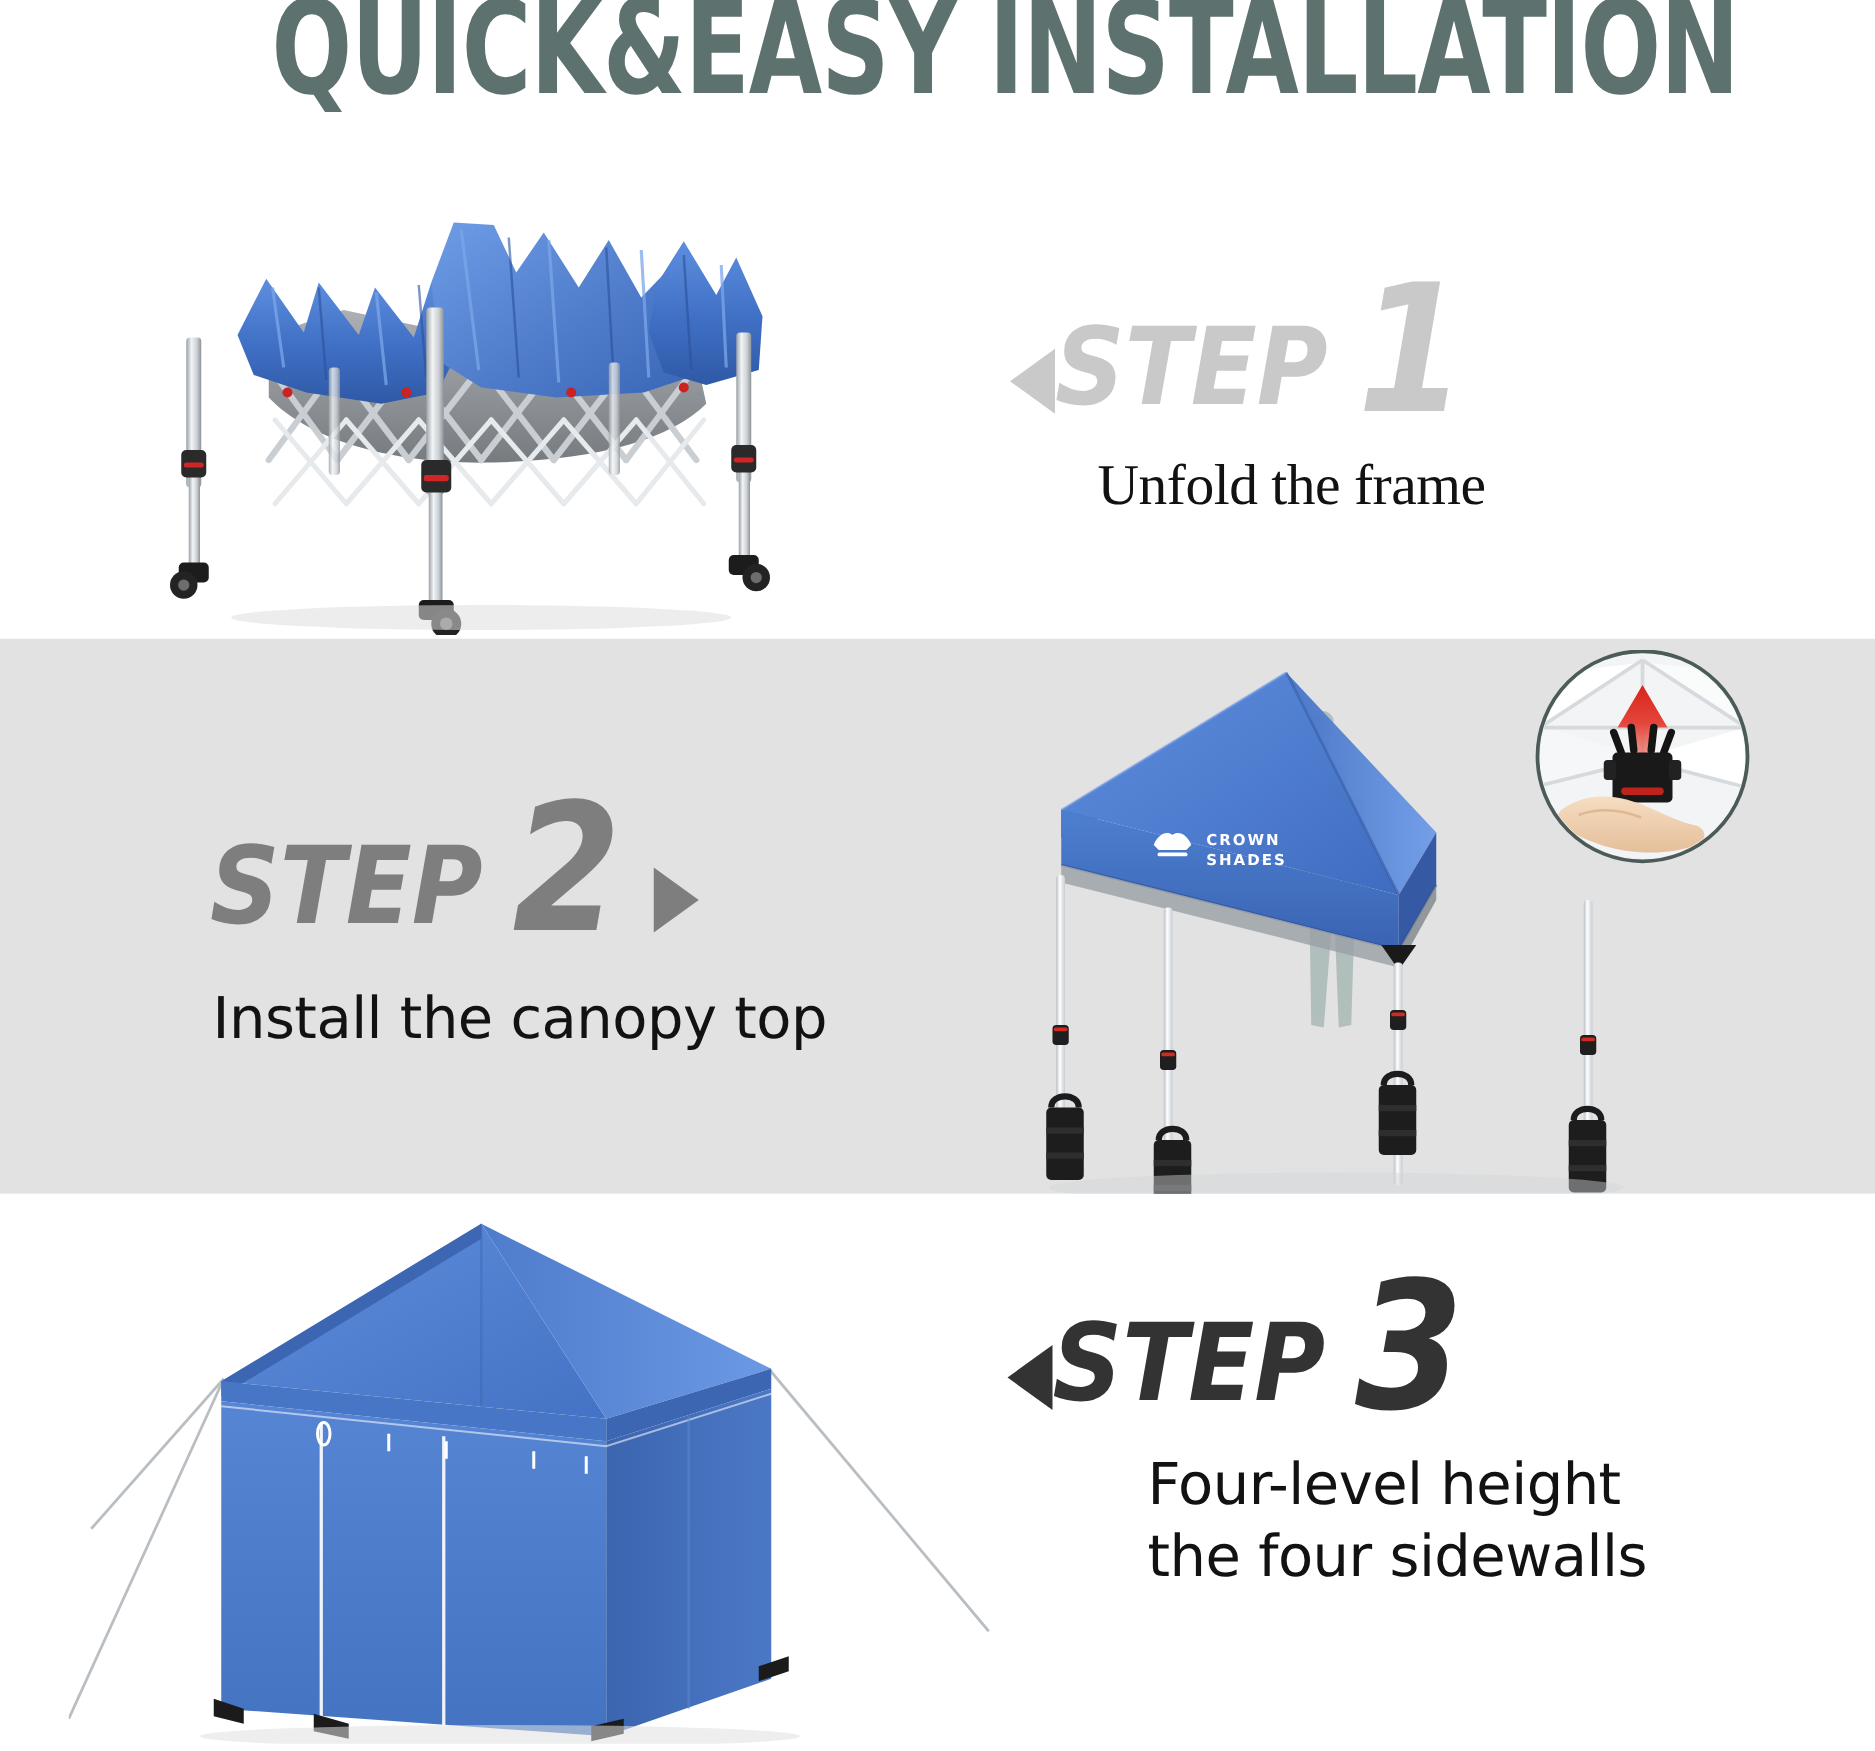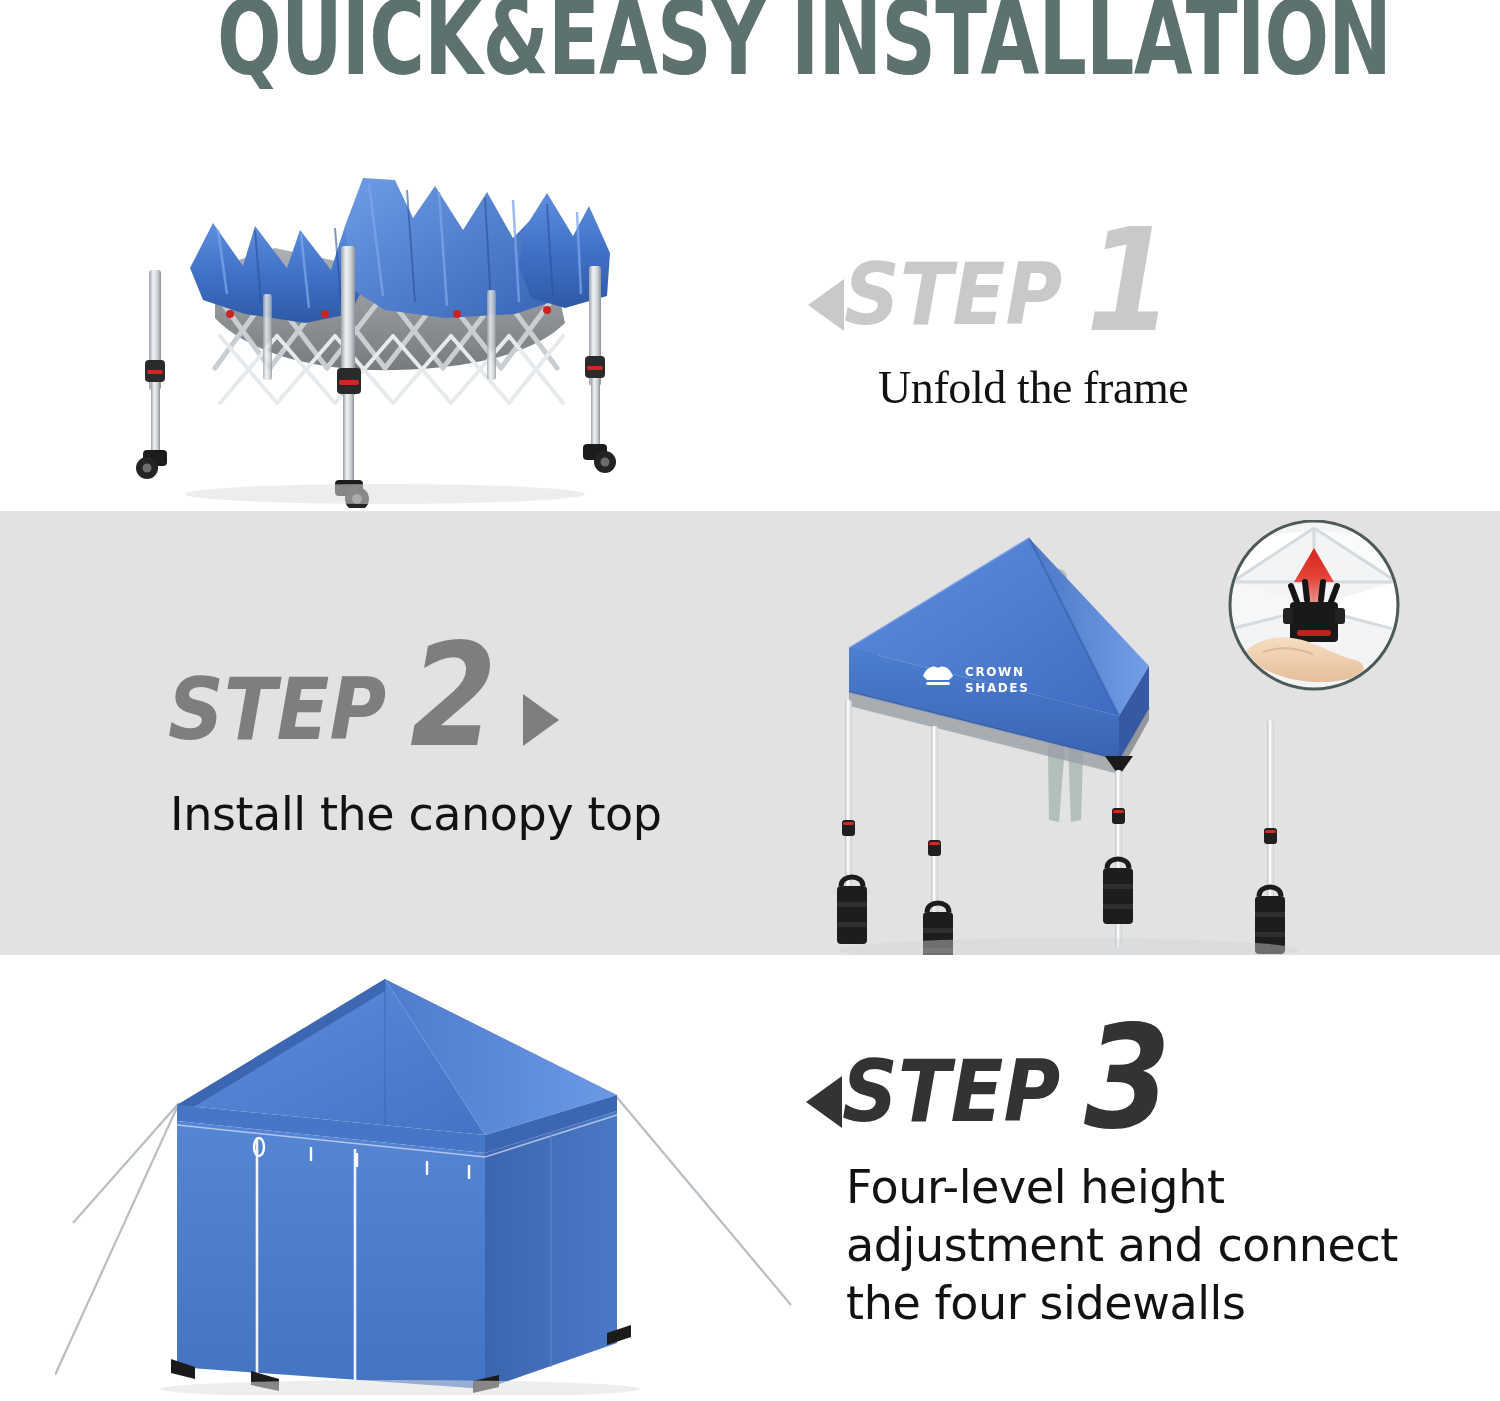--- a/index.html
+++ b/index.html
@@ -101,21 +101,21 @@
   
   #step2-block { left: 168px; top: 640px; }
   #step2-block .tri-right { border-left: 36px solid #7e7e7e; margin-bottom: 6px; margin-left: 14px; }
   #step2-block .step-word, #step2-block .step-num { color: #7e7e7e; }
   #step2-block .step-desc { margin-top: 33px; margin-left: 2px; }
 
   
   #step3-block { left: 806px; top: 1022px; }
   #step3-block .tri-left { border-right: 36px solid #333333; margin-bottom: 6px; }
   #step3-block .step-word, #step3-block .step-num { color: #333333; }
-  #step3-block .step-desc { margin-top: 24px; margin-left: 40px; }
+  #step3-block .step-desc { margin-top: 24px; margin-left: 112px; }
 
   
   .illus { position: absolute; }
   #illus-1 { left: 95px;  top: 118px;  width: 580px; height: 390px; }
   #illus-2 { left: 819px; top: 520px;  width: 650px; height: 435px; }
   #illus-3 { left: 55px;  top: 975px;  width: 740px; height: 420px; }
   .illus svg { display: block; width: 100%; height: 100%; }
 </style>
 </head>
 <body>
@@ -496,18 +496,17 @@
   </div>
 
   <div class="step-block" id="step3-block">
     <div class="step-head">
       <span class="tri tri-left"></span>
       <span class="step-word">STEP</span>
       <span class="step-num">3</span>
     </div>
     <div class="step-desc">
       <div>Four-level height</div>
-      <div>adjustment and connect</div>
       <div>the four sidewalls</div>
     </div>
   </div>
 
 </div>
 
 </body></html>

